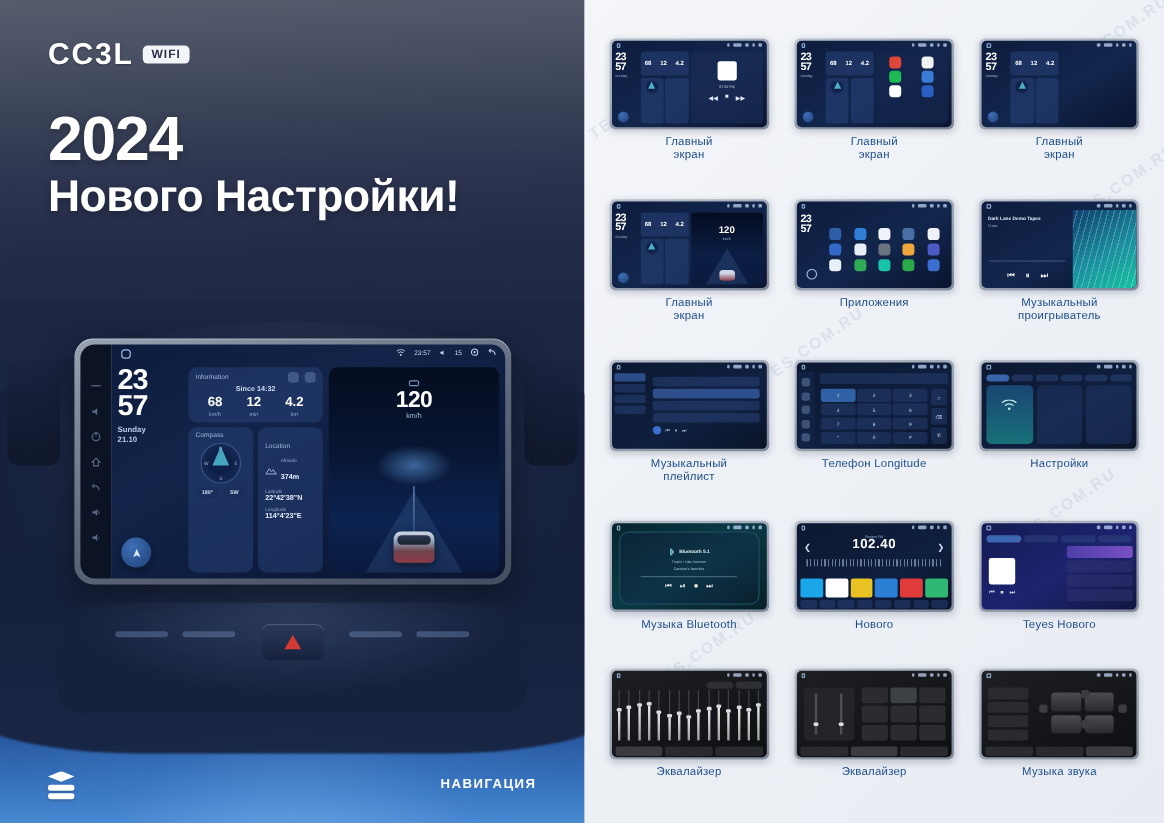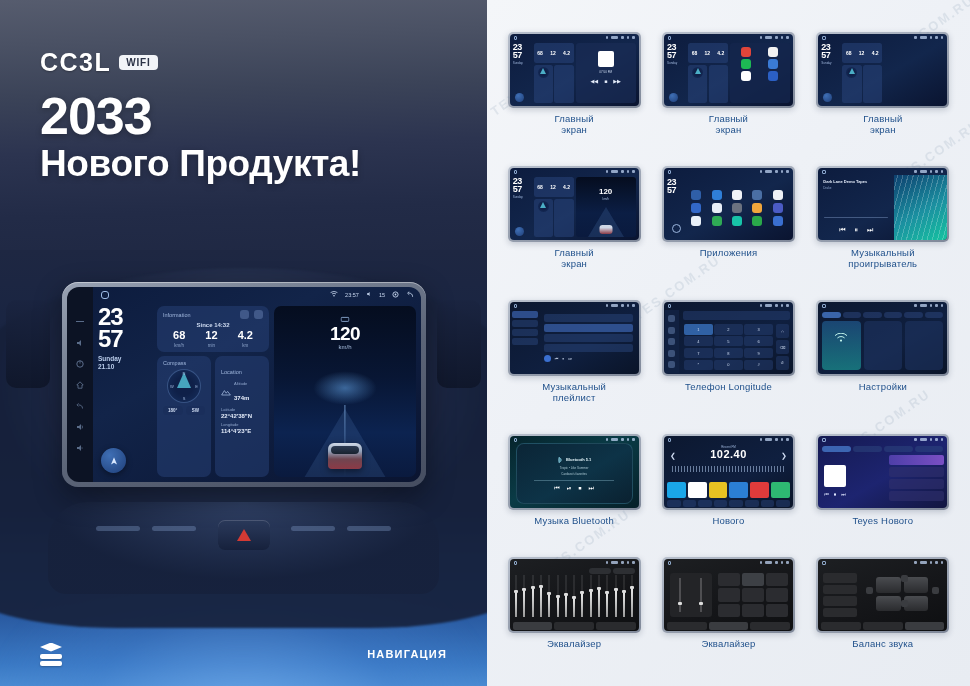--- a/index.html
+++ b/index.html
@@ -30,21 +30,21 @@
     position: absolute; left:0; right:0; bottom:0; height: 180px;
     background: linear-gradient(180deg, rgba(25,45,88,0) 0%, #20457f 26%, #2a5ba2 62%, #3a79c4 88%, #4a8bd2 100%);
   }
   .hero-glow {
     position:absolute; left:-10%; bottom:-40px; width:120%; height:260px;
     background: radial-gradient(ellipse 60% 100% at 50% 100%, rgba(130,185,245,.55) 0%, rgba(70,130,210,.25) 45%, rgba(40,90,170,0) 75%);
     filter: blur(4px);
   }
 
   
-  .brand { position:absolute; left:40px; top:50px; display:flex; align-items:center; gap:8px; z-index:6; }
+  .brand { position:absolute; left:40px; top:33px; display:flex; align-items:center; gap:8px; z-index:6; }
   .brand-name {
     color:#fff; font-size:25px; font-weight:700; letter-spacing:1.5px; line-height:1;
     text-shadow: 0 1px 2px rgba(0,0,0,.3);
   }
   .wifi-badge {
     background:#f2f4f8; color:#2c3347; font-size:10px; font-weight:700;
     letter-spacing:.8px; padding:3px 7px 2px; border-radius:4px; line-height:1;
   }
 
   
@@ -361,22 +361,22 @@
     <div class="hero-mid"></div>
     <div class="hero-bottom"></div>
     <div class="hero-glow"></div>
 
     <div class="brand">
       <span class="brand-name">CC3L</span>
       <span class="wifi-badge">WIFI</span>
     </div>
 
     <div class="headline">
-      <div class="year">2033</div>
-      <div class="l3">Нового Продукта!</div>
+      <div class="year">2024</div>
+      <div class="l3">Нового Настройки!</div>
     </div>
 
     <div class="dash">
       <div class="dash-hood"></div>
       <div class="vent left"></div>
       <div class="vent right"></div>
 
       <div class="headunit">
         <div class="hu-bezel-l">
           <span class="hu-key">
@@ -1227,18 +1227,18 @@
             <i class="bal-arrow" style="bottom:24px;left:50%;margin-left:18px"></i>
             <i class="bal-arrow" style="top:50%;left:48px;margin-top:-8px"></i>
             <i class="bal-arrow" style="top:50%;right:8px;margin-top:-8px"></i>
             <div class="eq-bottom">
               <i class="eq-btn"></i>
               <i class="eq-btn"></i>
               <i class="eq-btn act"></i>
             </div>
           </div>
         </div>
-        <div class="caption">Баланс звука</div>
+        <div class="caption">Музыка звука</div>
       </div>
 
     </div>
   </div>
 </div>
 
 </body></html>

